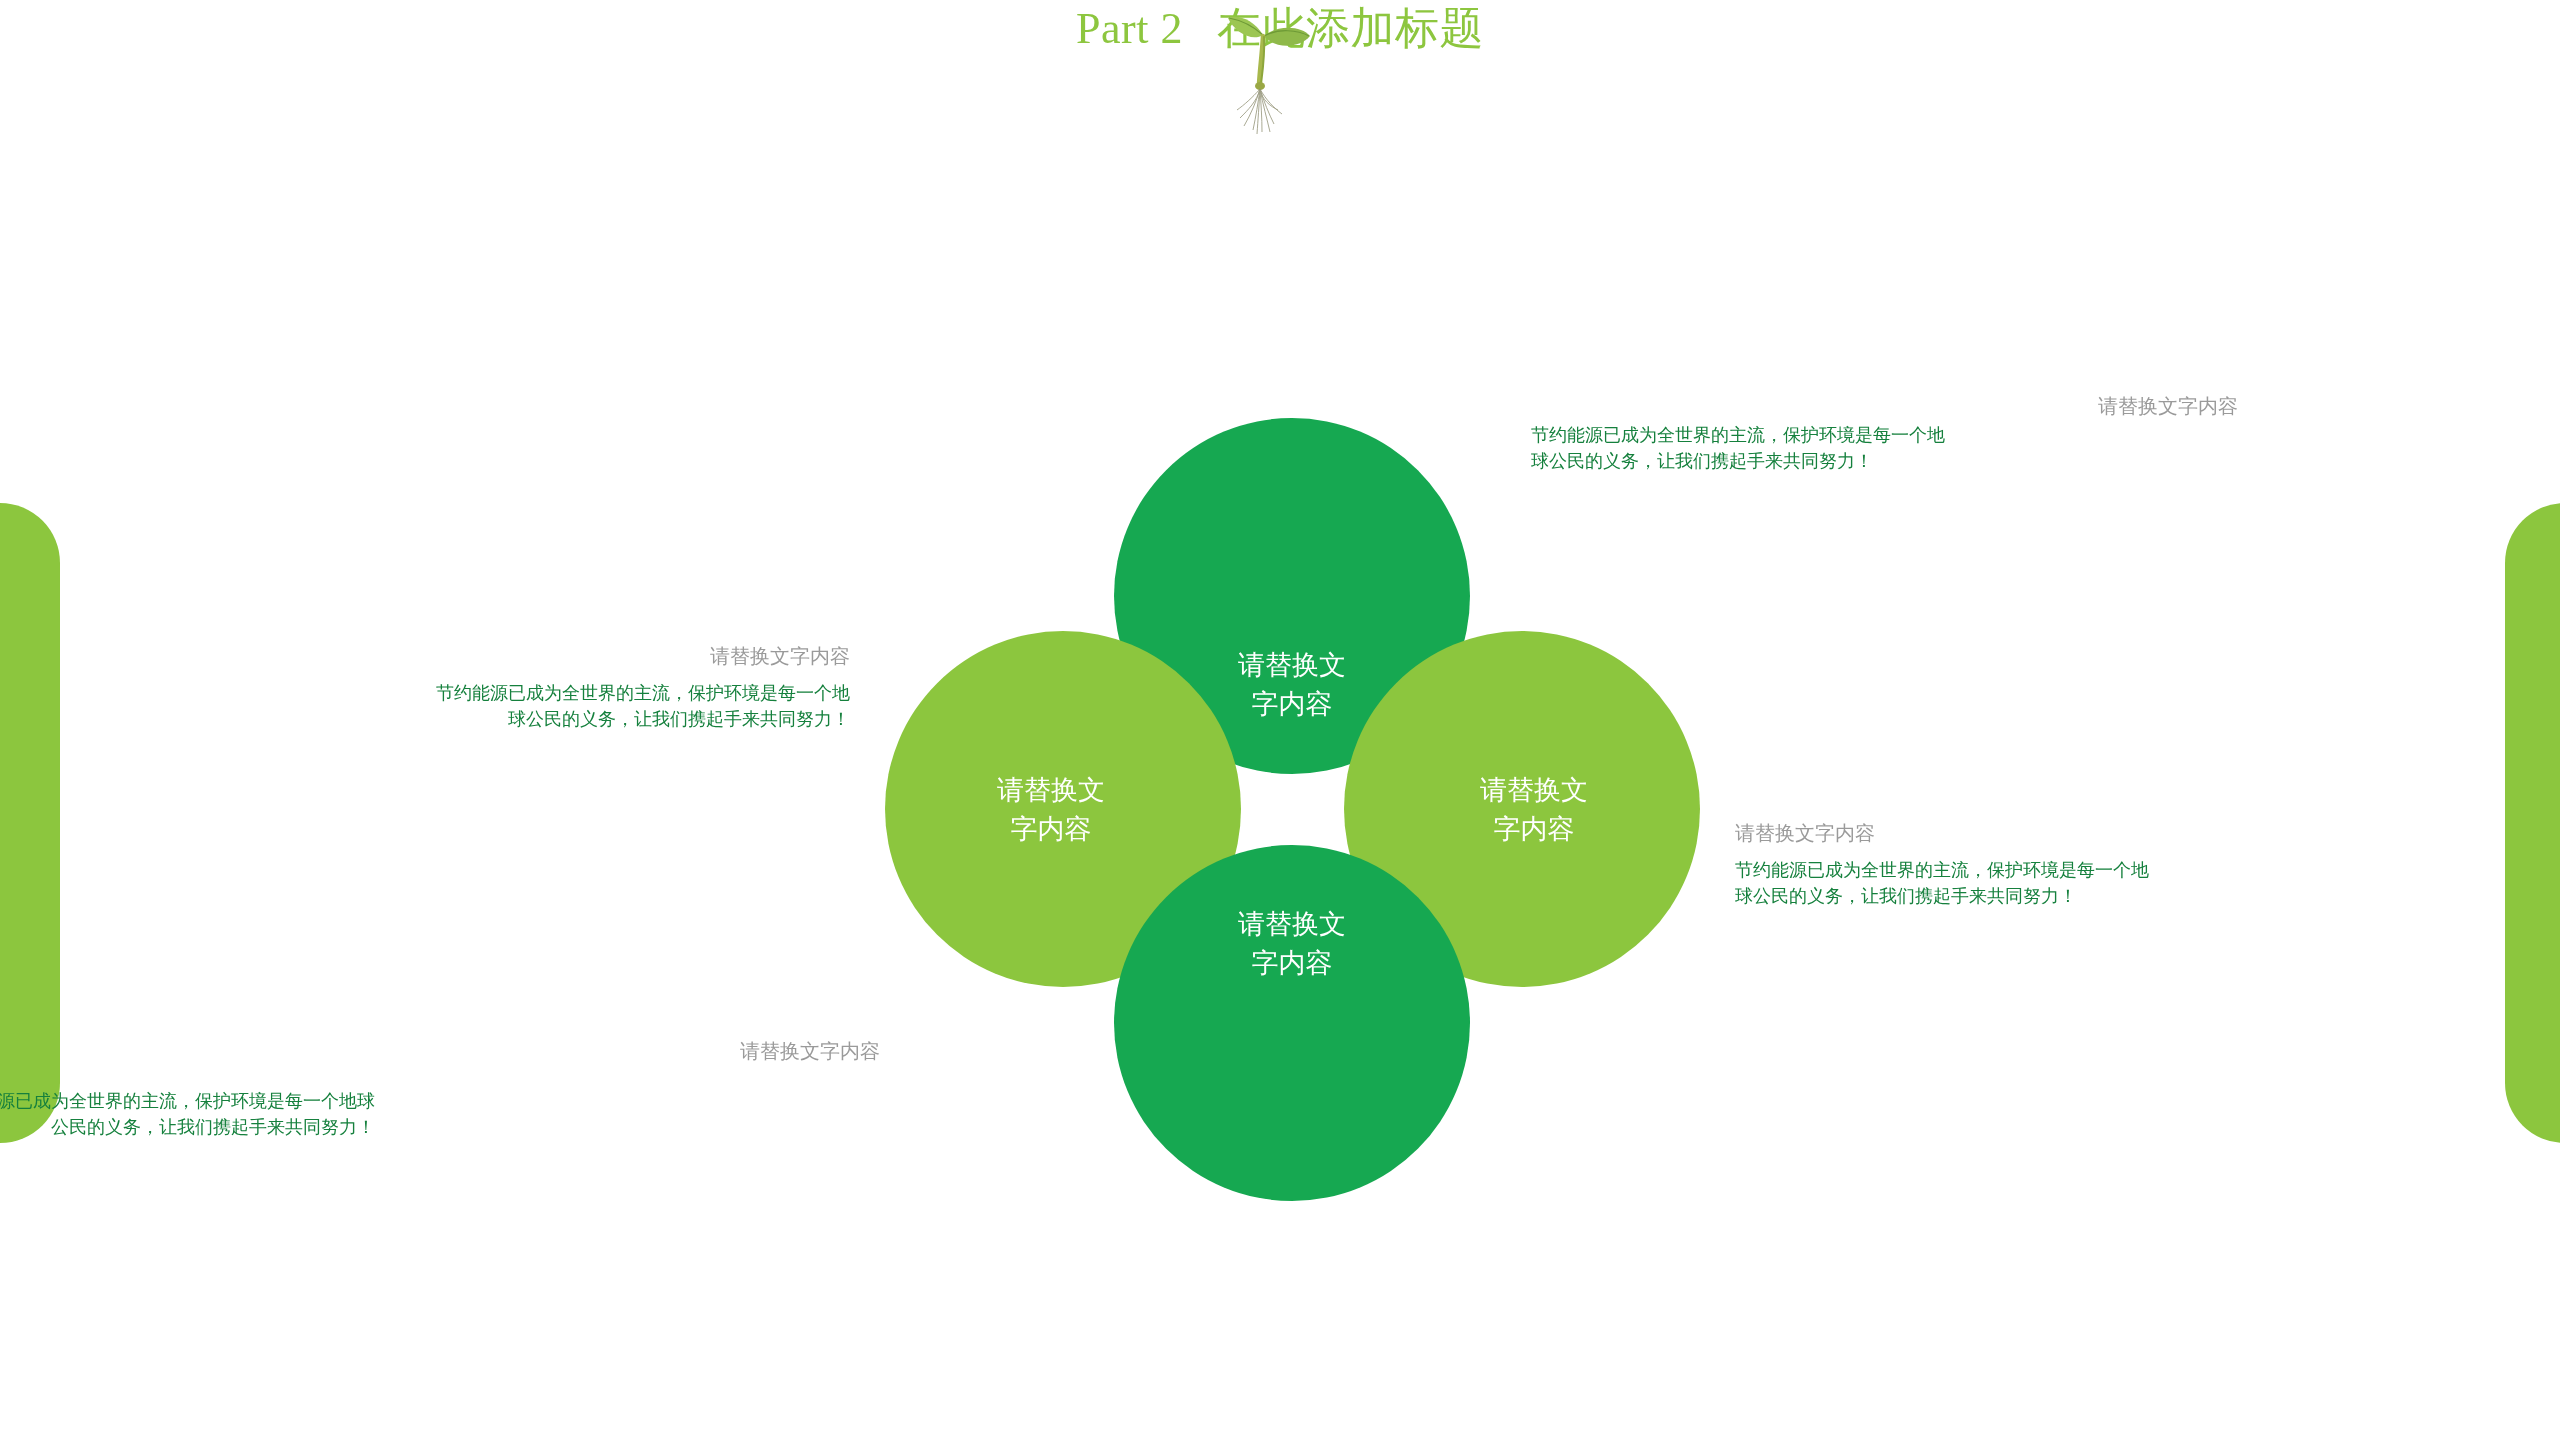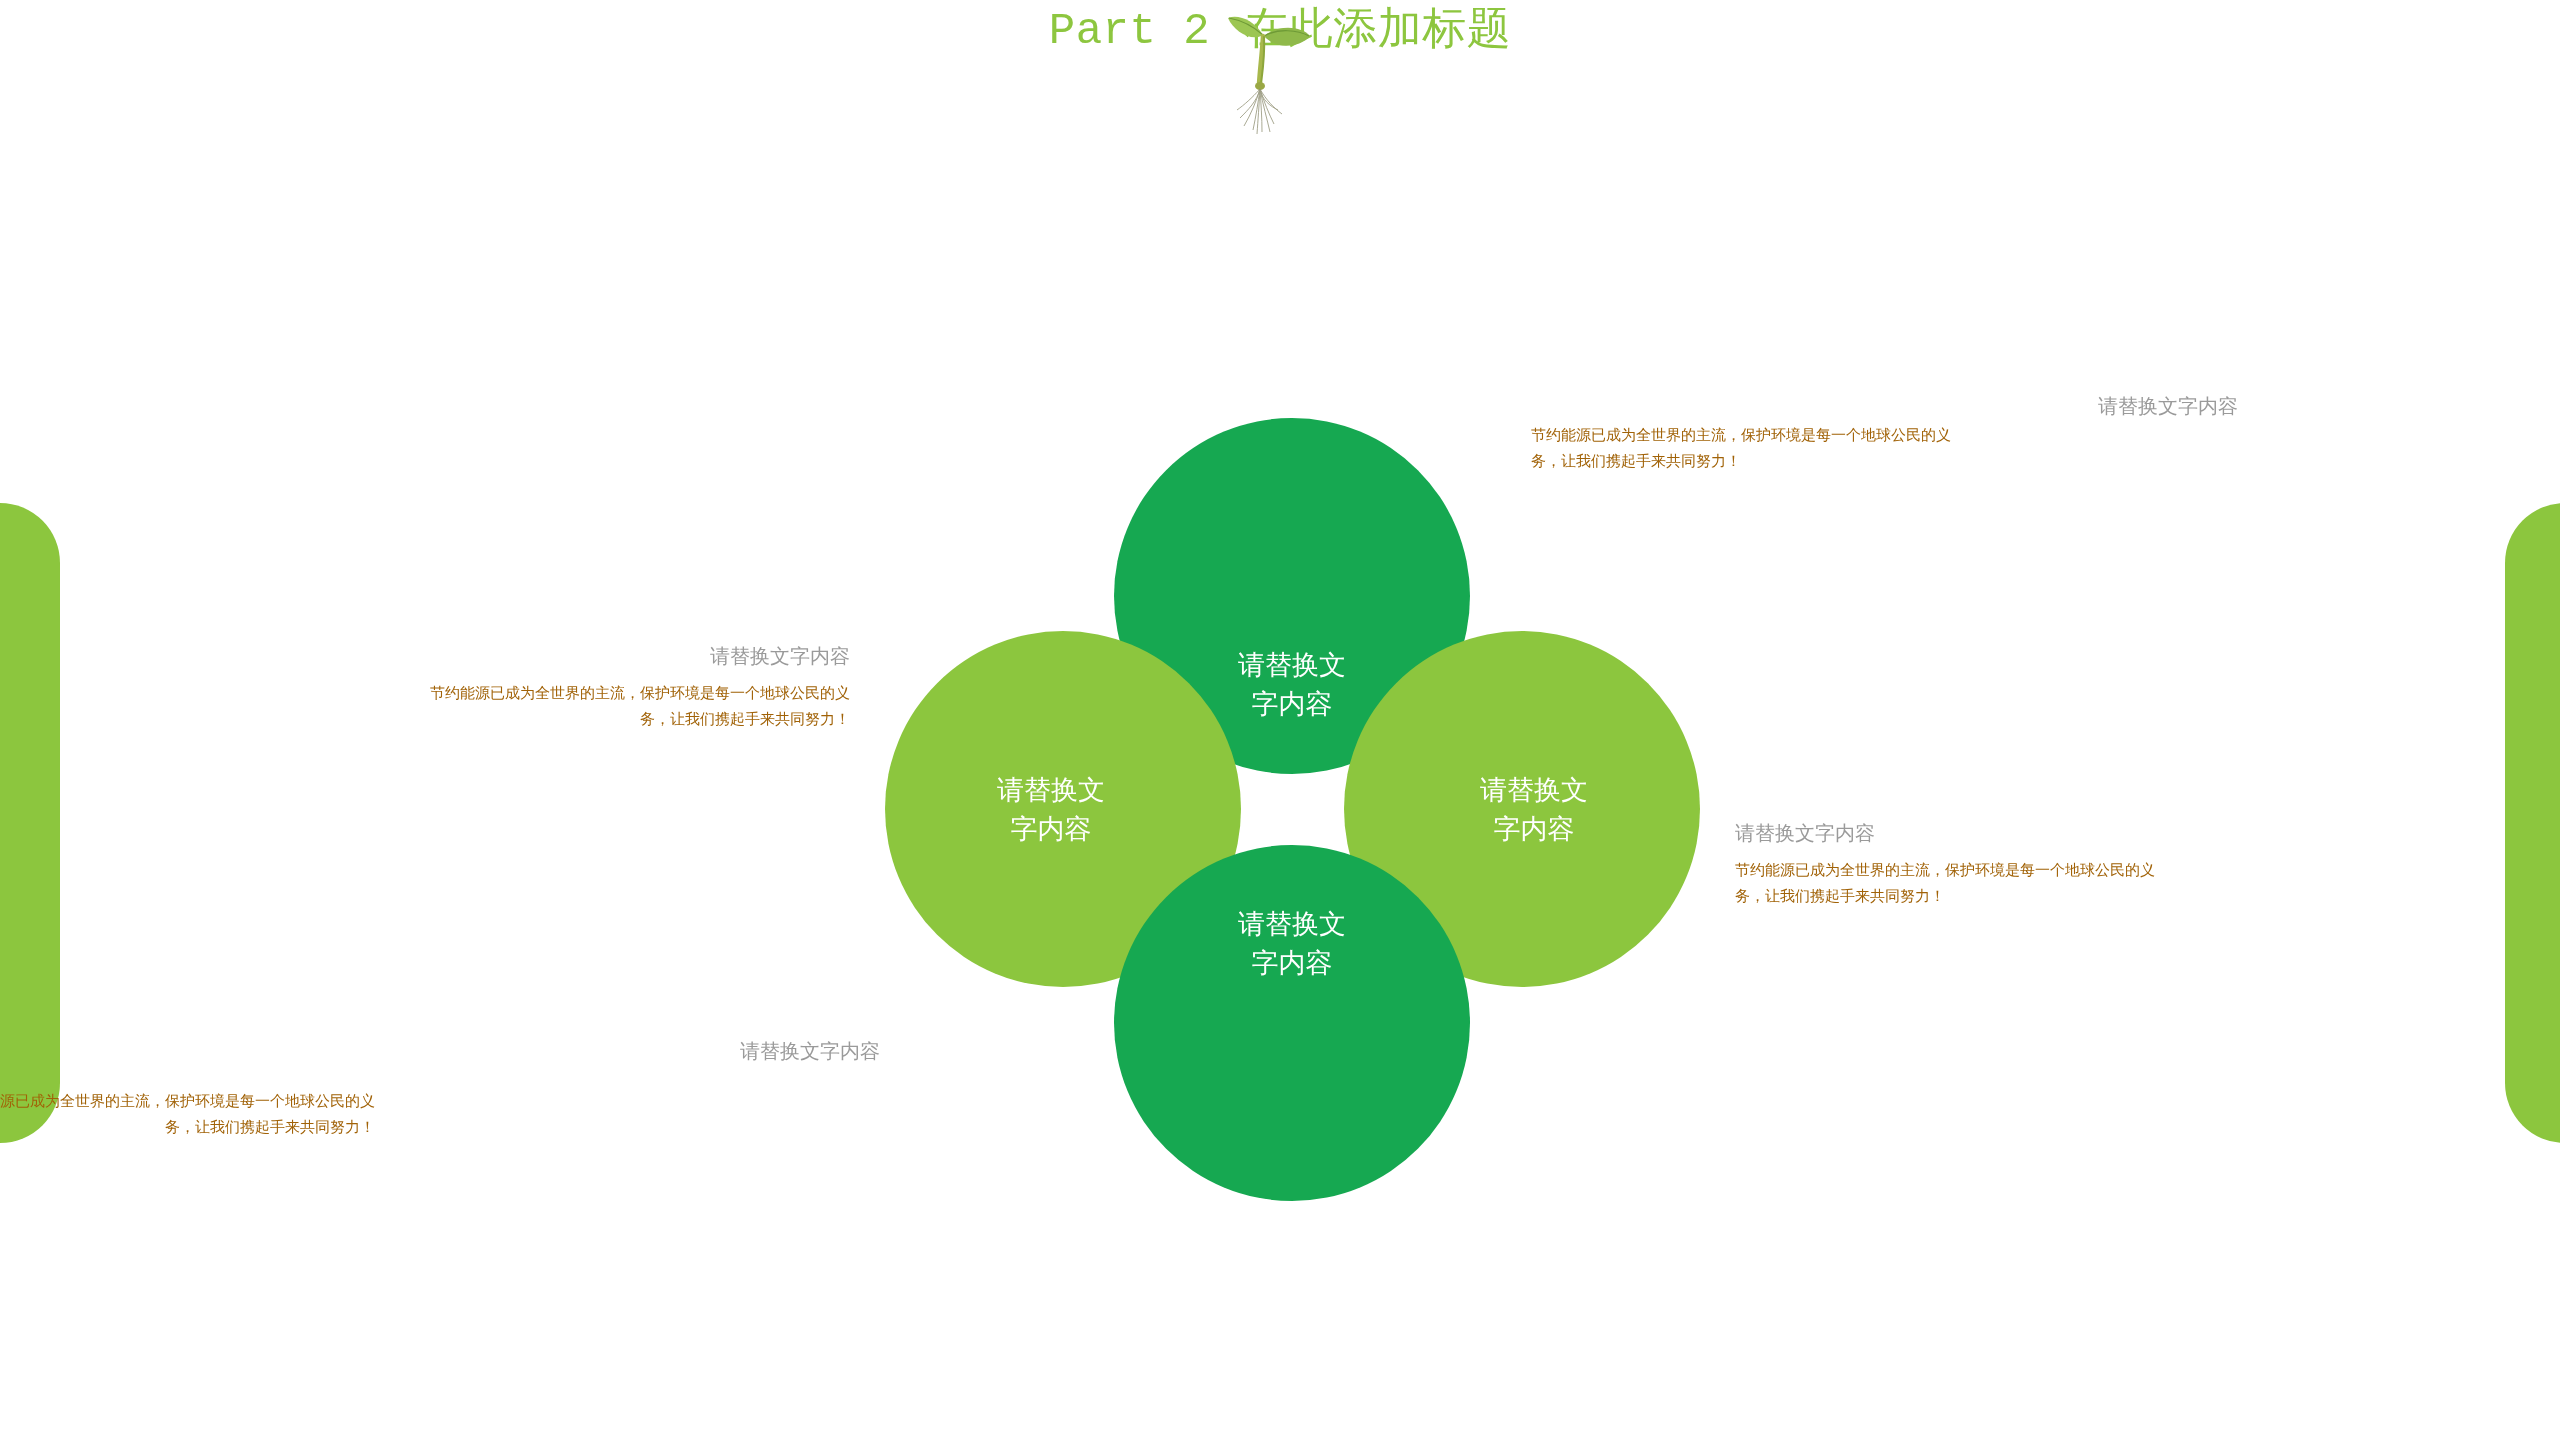--- a/index.html
+++ b/index.html
@@ -50,21 +50,21 @@
     top: 2px;
     width: 2560px;
     text-align: center;
     white-space: nowrap;
     font-size: 44px;
     line-height: 52px;
     color: #8DC63F;
     letter-spacing: 0.5px;
   }
   .title-part {
-    font-family: Liberation Mono, monospace;
+    font-family: Liberation Serif, serif;
   }
   .title-gap { display: inline-block; width: 34px; }
   .title-main {
     font-family: "DejaVu Sans", "Liberation Sans", sans-serif;
   }
 
   
   .sprout {
     position: absolute;
     left: 1218px;
@@ -110,23 +110,23 @@
   
   .block { position: absolute; }
   .block-heading {
     font-size: 20px;
     line-height: 36px;
     color: #9a9a9a;
     font-family: "DejaVu Sans", "Liberation Sans", sans-serif;
     white-space: nowrap;
   }
   .block-body {
-    font-size: 15px;
+    font-size: 18px;
     line-height: 26px;
-    color: #a16207;
+    color: #15803d;
     font-family: Liberation Serif, serif;
   }
 
   
   .block-tr { left: 1531px; top: 370px; width: 420px; text-align: left; }
   .block-tr .block-heading {
     position: absolute;
     left: 567px;
     top: 18px;
     text-align: left;

